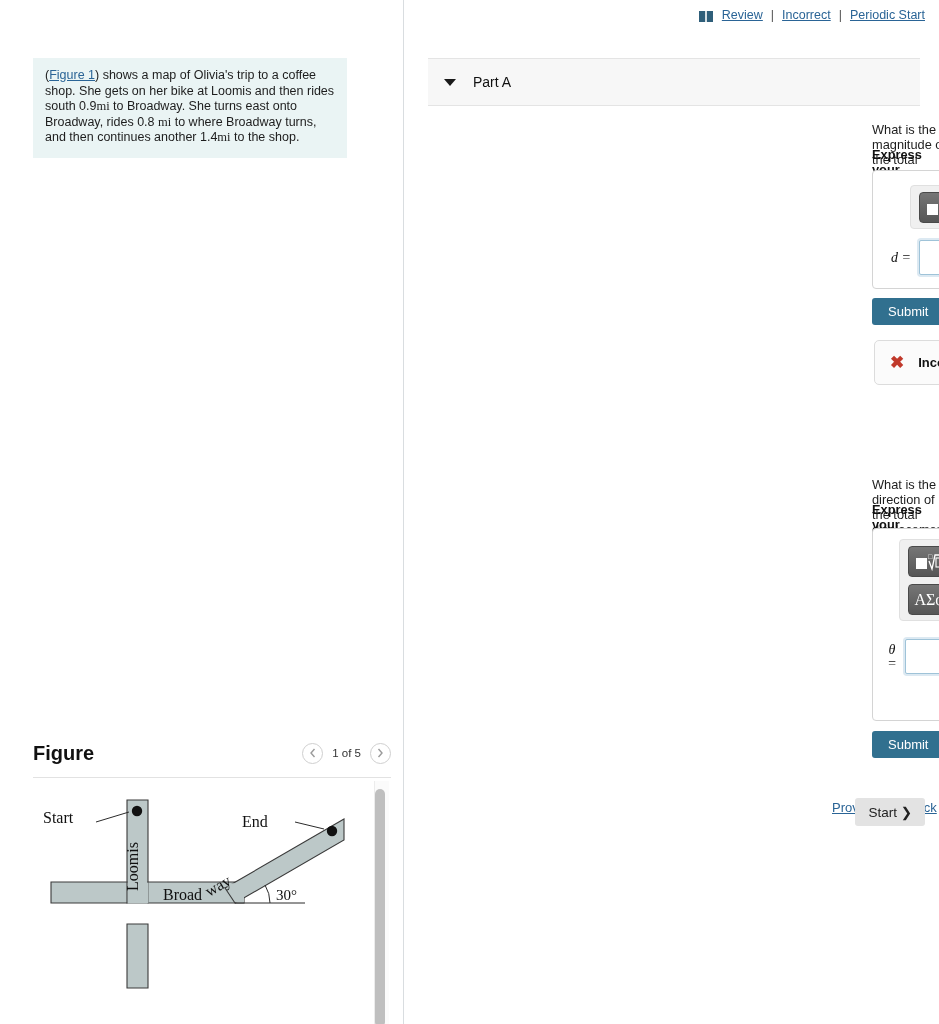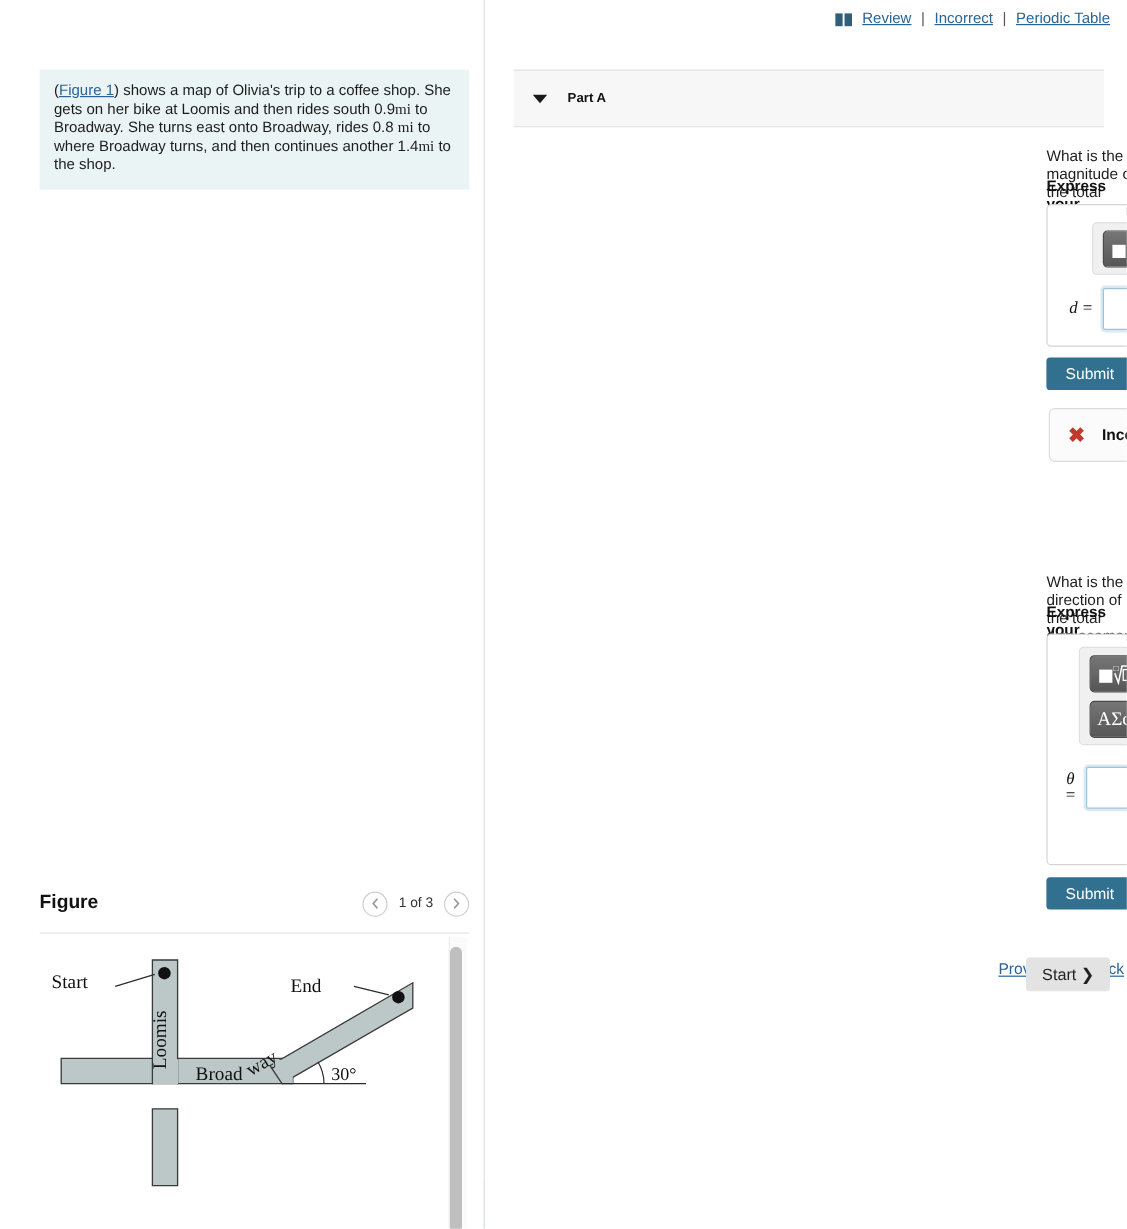--- a/index.html
+++ b/index.html
@@ -9,31 +9,31 @@
     color:#222222;-webkit-font-smoothing:antialiased;
   }
 
   
   #left-col{position:absolute;left:0;top:0;width:403px;height:1024px;background:#fff;}
   #col-divider{position:absolute;left:403px;top:0;width:1px;height:1024px;background:#d9dde0;}
   #right-col{position:absolute;left:404px;top:0;width:535px;height:984px;background:#fff;}
 
   
   #problem-box{
-    position:absolute;left:33px;top:58px;width:358px;
+    position:absolute;left:33px;top:58px;width:314px;
     background:#eaf4f4;padding:10px 12px 12px 12px;box-sizing:border-box;
   }
   #problem-text{font-size:12.5px;line-height:15.6px;color:#1d1d1d;}
   #problem-text .fig-link{color:#2a6496;text-decoration:underline;cursor:pointer;}
   .mi{font-family:"Liberation Serif", serif;font-size:12.5px;}
 
   
   #figure-panel{position:absolute;left:33px;top:735px;width:358px;}
   #figure-head{display:flex;align-items:center;justify-content:space-between;height:36px;}
-  #figure-title{font-size:16px;font-weight:bold;color:#111;}
+  #figure-title{font-size:20px;font-weight:bold;color:#111;}
   #figure-pager{display:flex;align-items:center;gap:9px;}
   .pager-btn{
     width:21px;height:21px;border-radius:50%;border:1px solid #cfcfcf;background:#fff;
     display:flex;align-items:center;justify-content:center;color:#9a9a9a;font-size:11px;
     cursor:pointer;box-sizing:border-box;
   }
   #pager-label{font-size:11.5px;color:#333;}
   #figure-body{
     position:relative;margin-top:6px;border-top:1px solid #e2e2e2;height:253px;overflow:hidden;
   }
@@ -52,21 +52,21 @@
   #book-icon{display:inline-block;width:14px;height:11px;margin-right:3px;position:relative;top:1px;}
 
   
   .part-header{
     position:absolute;left:24px;width:492px;height:48px;
     background:#f7f7f7;border-top:1px solid #e4e4e4;border-bottom:1px solid #e4e4e4;
     display:flex;align-items:center;box-sizing:border-box;
   }
   .caret{width:0;height:0;border-left:6px solid transparent;border-right:6px solid transparent;
     border-top:7px solid #1a1a1a;margin-left:16px;margin-right:17px;cursor:pointer;}
-  .part-title{font-size:11px;font-weight:bold;color:#111;text-align:right;}
+  .part-title{font-size:14px;font-weight:normal;color:#111;text-align:right;}
 
   .question{position:absolute;left:468px;font-size:12.8px;color:#1d1d1d;}
   .instruction{position:absolute;left:468px;font-size:12.8px;font-weight:bold;color:#111;}
 
   
   .answer-box{
     position:absolute;border:1px solid #d4d4d4;border-radius:4px;background:#fff;box-sizing:border-box;
   }
   .mathbar{
     background:#f0f0f0;border:1px solid #e0e0e0;border-radius:4px;box-sizing:border-box;
@@ -128,21 +128,21 @@
 
   <div id="figure-panel">
     <div id="figure-head">
       <div id="figure-title">Figure</div>
       <div id="figure-pager">
         <div class="pager-btn">
           <svg width="7" height="10" viewBox="0 0 7 10">
               <polyline points="5.5,1 2,5 5.5,9" fill="none" stroke="#9a9a9a" stroke-width="1.4"></polyline>
             </svg>
         </div>
-        <div id="pager-label">1 of 3</div>
+        <div id="pager-label">1 of 5</div>
         <div class="pager-btn">
           <svg width="7" height="10" viewBox="0 0 7 10">
               <polyline points="1.5,1 5,5 1.5,9" fill="none" stroke="#9a9a9a" stroke-width="1.4"></polyline>
             </svg>
         </div>
       </div>
     </div>
 
     <div id="figure-body">
       <svg id="figure-canvas" viewBox="0 0 345 253">
@@ -193,21 +193,21 @@
     <span id="book-icon">
       <svg width="14" height="11" viewBox="0 0 14 11">
         <rect x="0" y="0" width="6.2" height="11" fill="#2f5f7a"></rect>
         <rect x="7.8" y="0" width="6.2" height="11" fill="#2f5f7a"></rect>
       </svg>
     </span>
     <a>Review</a>
     <span class="sep">|</span>
     <a>Incorrect</a>
     <span class="sep">|</span>
-    <a>Periodic Table</a>
+    <a>Periodic Start</a>
   </div>
 
   <div class="part-header" style="top:58px;">
     <div class="caret"></div>
     <div class="part-title">Part A</div>
   </div>
 
   <div class="question" style="top:122px;">What is the magnitude of the total displacement of her trip?</div>
   <div class="instruction" style="top:147px;">Express your answer in miles.</div>
 

